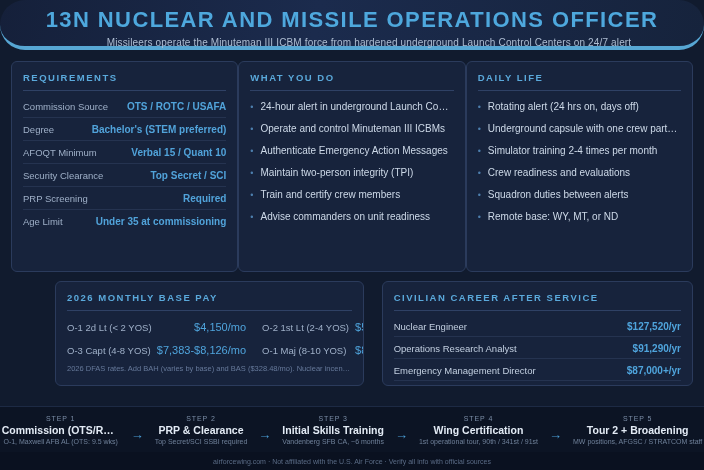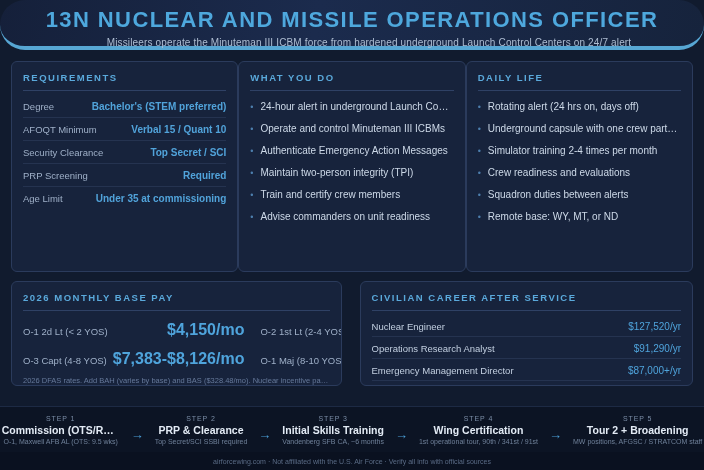--- a/index.html
+++ b/index.html
@@ -71,49 +71,49 @@
   .bitem {
     display: flex; gap: 7px; align-items: baseline;
     padding: 5.5px 0 5.5px 0;
     font-size: 10px; color: #cdd9e8;
     white-space: nowrap; overflow: hidden;
   }
   .bdot { color: #4d7fae; font-size: 9px; flex: none; line-height: 1; }
   .btext { overflow: hidden; text-overflow: ellipsis; white-space: nowrap; }
 
   
-  .row-mid { display: flex; gap: 18px; padding: 9px 11px 0 11px; }
+  .row-mid { display: flex; gap: 18px; padding: 9px 11px 0 11px; margin-left: 44px; }
   .p-pay { width: 336px; height: 105px; }
   .p-civ { width: 339px; height: 105px; }
 
   .pay-grid {
     display: grid; grid-template-columns: 1fr 1fr;
     column-gap: 16px;
   }
   .pay-cell {
     display: flex; justify-content: space-between; align-items: baseline;
     padding: 6px 0 5px 0; gap: 6px;
     white-space: nowrap;
   }
   .pay-label { font-size: 9.5px; color: #9fb0c8; }
-  .pay-value { font-size: 16px; font-weight: bold; color: #4fa4dc; }
+  .pay-value { font-size: 11px; font-weight: normal; color: #4fa4dc; }
   .pay-note {
     margin-top: 3px; font-size: 7.5px; color: #66799a;
     white-space: nowrap; overflow: hidden; text-overflow: ellipsis;
   }
 
   
   .civ-row {
     display: flex; justify-content: space-between; align-items: flex-start;
     padding: 5.5px 0 4.5px 0;
     border-bottom: 1px solid #253350;
     white-space: nowrap;
   }
   .civ-label { font-size: 9.5px; color: #c2cfe0; }
-  .civ-value { font-size: 10px; font-weight: normal; color: #4fa4dc; }
+  .civ-value { font-size: 10px; font-weight: bold; color: #4fa4dc; }
 
   
   .steps-band {
     position: absolute; left: 0; right: 0; bottom: 18px; height: 46px;
     background: #0c1424; border-top: 1px solid #1d2a44;
     display: flex; align-items: center; justify-content: center;
     padding: 0 6px;
   }
   .step {
     position: relative; text-align: center; padding: 0 2px;
@@ -152,20 +152,24 @@
   <div class="header">
     <div class="header-title">13N NUCLEAR AND MISSILE OPERATIONS OFFICER</div>
     <div class="header-sub">Missileers operate the Minuteman III ICBM force from hardened underground Launch Control Centers on 24/7 alert</div>
   </div>
 
   <div class="row-top">
 
     <div class="panel p-top">
       <div class="panel-title">REQUIREMENTS</div>
       <div>
+        <div class="req-row">
+          <span class="req-label">Commission Source</span>
+          <span class="req-value">OTS / ROTC / USAFA</span>
+        </div>
         <div class="req-row">
           <span class="req-label">Degree</span>
           <span class="req-value">Bachelor's (STEM preferred)</span>
         </div>
         <div class="req-row">
           <span class="req-label">AFOQT Minimum</span>
           <span class="req-value">Verbal 15 / Quant 10</span>
         </div>
         <div class="req-row">
           <span class="req-label">Security Clearance</span>

